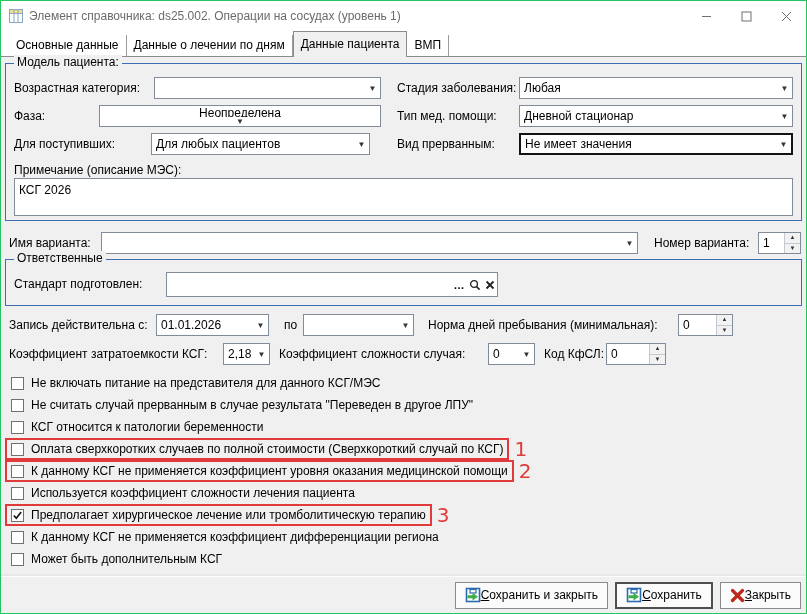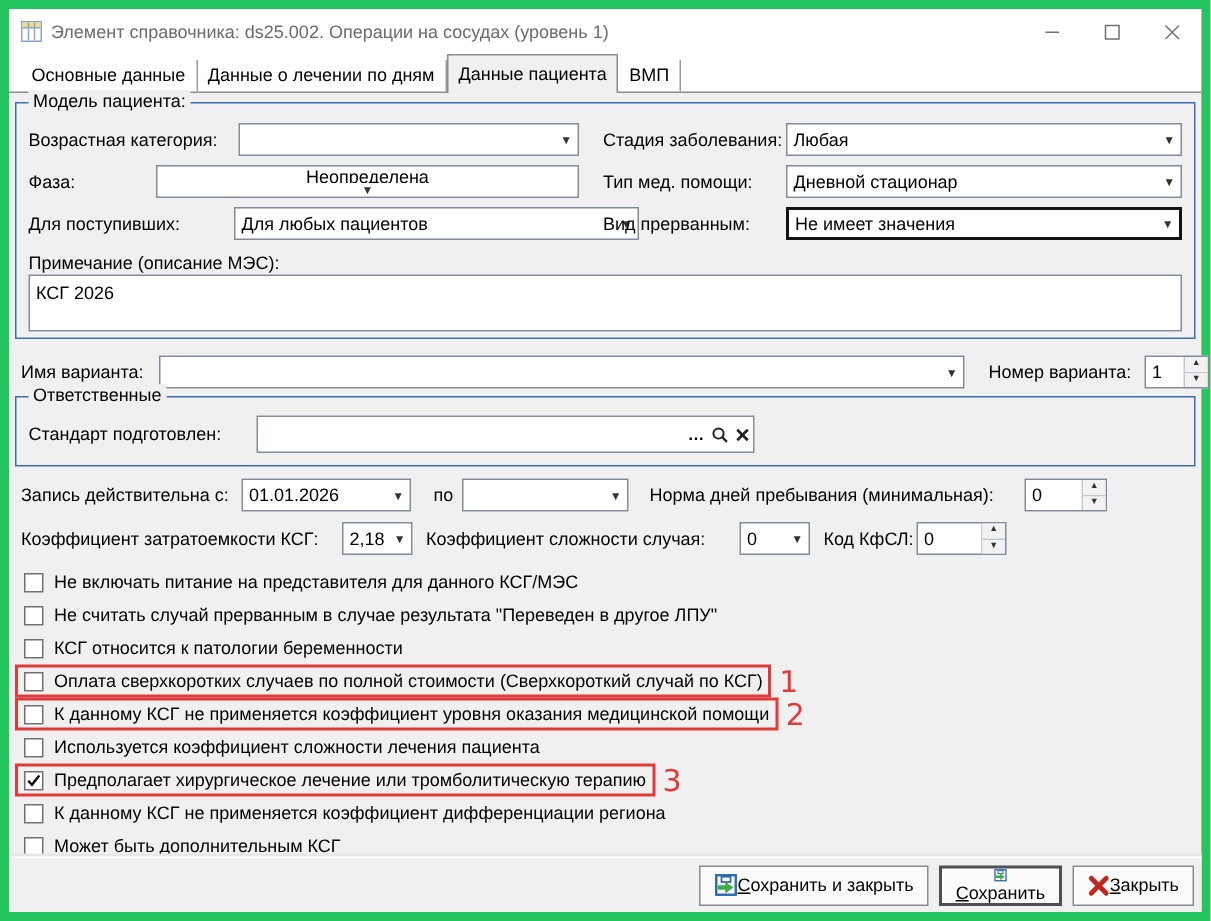--- a/index.html
+++ b/index.html
@@ -1,17 +1,17 @@
 <!DOCTYPE html>
 <html><head>
 <meta charset="utf-8">
 <style>
   html,body{margin:0;padding:0;width:807px;height:614px;overflow:hidden;
     font-family:"Liberation Sans","DejaVu Sans",sans-serif;font-size:12px;color:#000;}
-  .window{position:relative;width:807px;height:614px;background:#c2410c;border:6px solid #22c55e;box-sizing:border-box;}
+  .window{position:relative;width:807px;height:614px;background:#86efac;border:1px solid #22c55e;box-sizing:border-box;}
 
   
   .titlebar{position:absolute;top:0;left:0;right:0;height:30px;background:#fff;display:flex;align-items:center;}
   .win-icon{margin:0 6px 0 8px;display:flex;}
   .title{color:#6b6b6b;font-size:12px;white-space:nowrap;}
   .win-controls{position:absolute;right:0;top:0;height:30px;display:flex;}
   .wbtn{width:40px;height:30px;display:flex;align-items:center;justify-content:center;}
 
   
   .tabstrip{position:absolute;top:30px;left:0;right:0;height:26px;background:#fff;display:flex;align-items:flex-end;padding-left:8px;border-bottom:1px solid #8c8c8c;box-sizing:border-box;}
@@ -50,21 +50,21 @@
   .cb-wrap.annotated{border-color:#e03a3a;}
   .cb{width:13px;height:13px;box-sizing:border-box;background:#fff;border:1px solid #707070;display:flex;align-items:center;justify-content:center;flex:none;}
   .cb svg{visibility:hidden;}
   .cb.checked svg{visibility:visible;}
   .cb-label{white-space:nowrap;}
   .ann-num{color:#e03a3a;font-size:20px;line-height:1;margin-left:5px;font-family:"DejaVu Sans",sans-serif;}
 
   
   .btnbar{position:absolute;left:0;right:0;bottom:0;height:37px;background:#f0f0f0;border-top:1px solid #fdfdfd;box-shadow:0 -2px 0 #e7e7e7;display:flex;align-items:center;justify-content:flex-end;gap:7px;padding-right:5px;box-sizing:border-box;}
   .btn{height:27px;box-sizing:border-box;background:#fbfbfb;border:1px solid #8a8a8a;display:flex;align-items:center;gap:0;padding:0 9px;white-space:nowrap;cursor:default;}
-  .btn.default{border:2px solid #4f4f4f;flex-direction:column;}
+  .btn.default{border:2px solid #4f4f4f;}
   .hot{text-decoration:underline;}
 </style>
 </head>
 <body>
 
 <div class="window">
 
   <div class="titlebar">
     <span class="win-icon">
       <svg width="14" height="14" viewBox="0 0 14 14">
@@ -124,21 +124,21 @@
         <span class="combo-val">Неопределена</span>
           <span class="combo-arrow">▼</span>
       </div>
       <span class="lbl" style="left:391px;top:41px;">Тип мед. помощи:</span>
       <div class="combo" style="left:513px;top:41px;right:8px;">
         <span class="combo-val">Дневной стационар</span>
           <span class="combo-arrow">▼</span>
       </div>
 
       <span class="lbl" style="left:8px;top:69px;">Для поступивших:</span>
-      <div class="combo" style="left:145px;top:69px;width:270px;gap:40px;">
+      <div class="combo" style="left:145px;top:69px;width:219px;gap:40px;">
         <span class="combo-val">Для любых пациентов</span>
           <span class="combo-arrow">▼</span>
       </div>
       <span class="lbl" style="left:391px;top:69px;">Вид прерванным:</span>
       <div class="combo focused" style="left:513px;top:69px;right:8px;gap:31px;">
         <span class="combo-val">Не имеет значения</span>
           <span class="combo-arrow">▼</span>
       </div>
 
       <span class="lbl" style="left:8px;top:95px;">Примечание (описание МЭС):</span>

